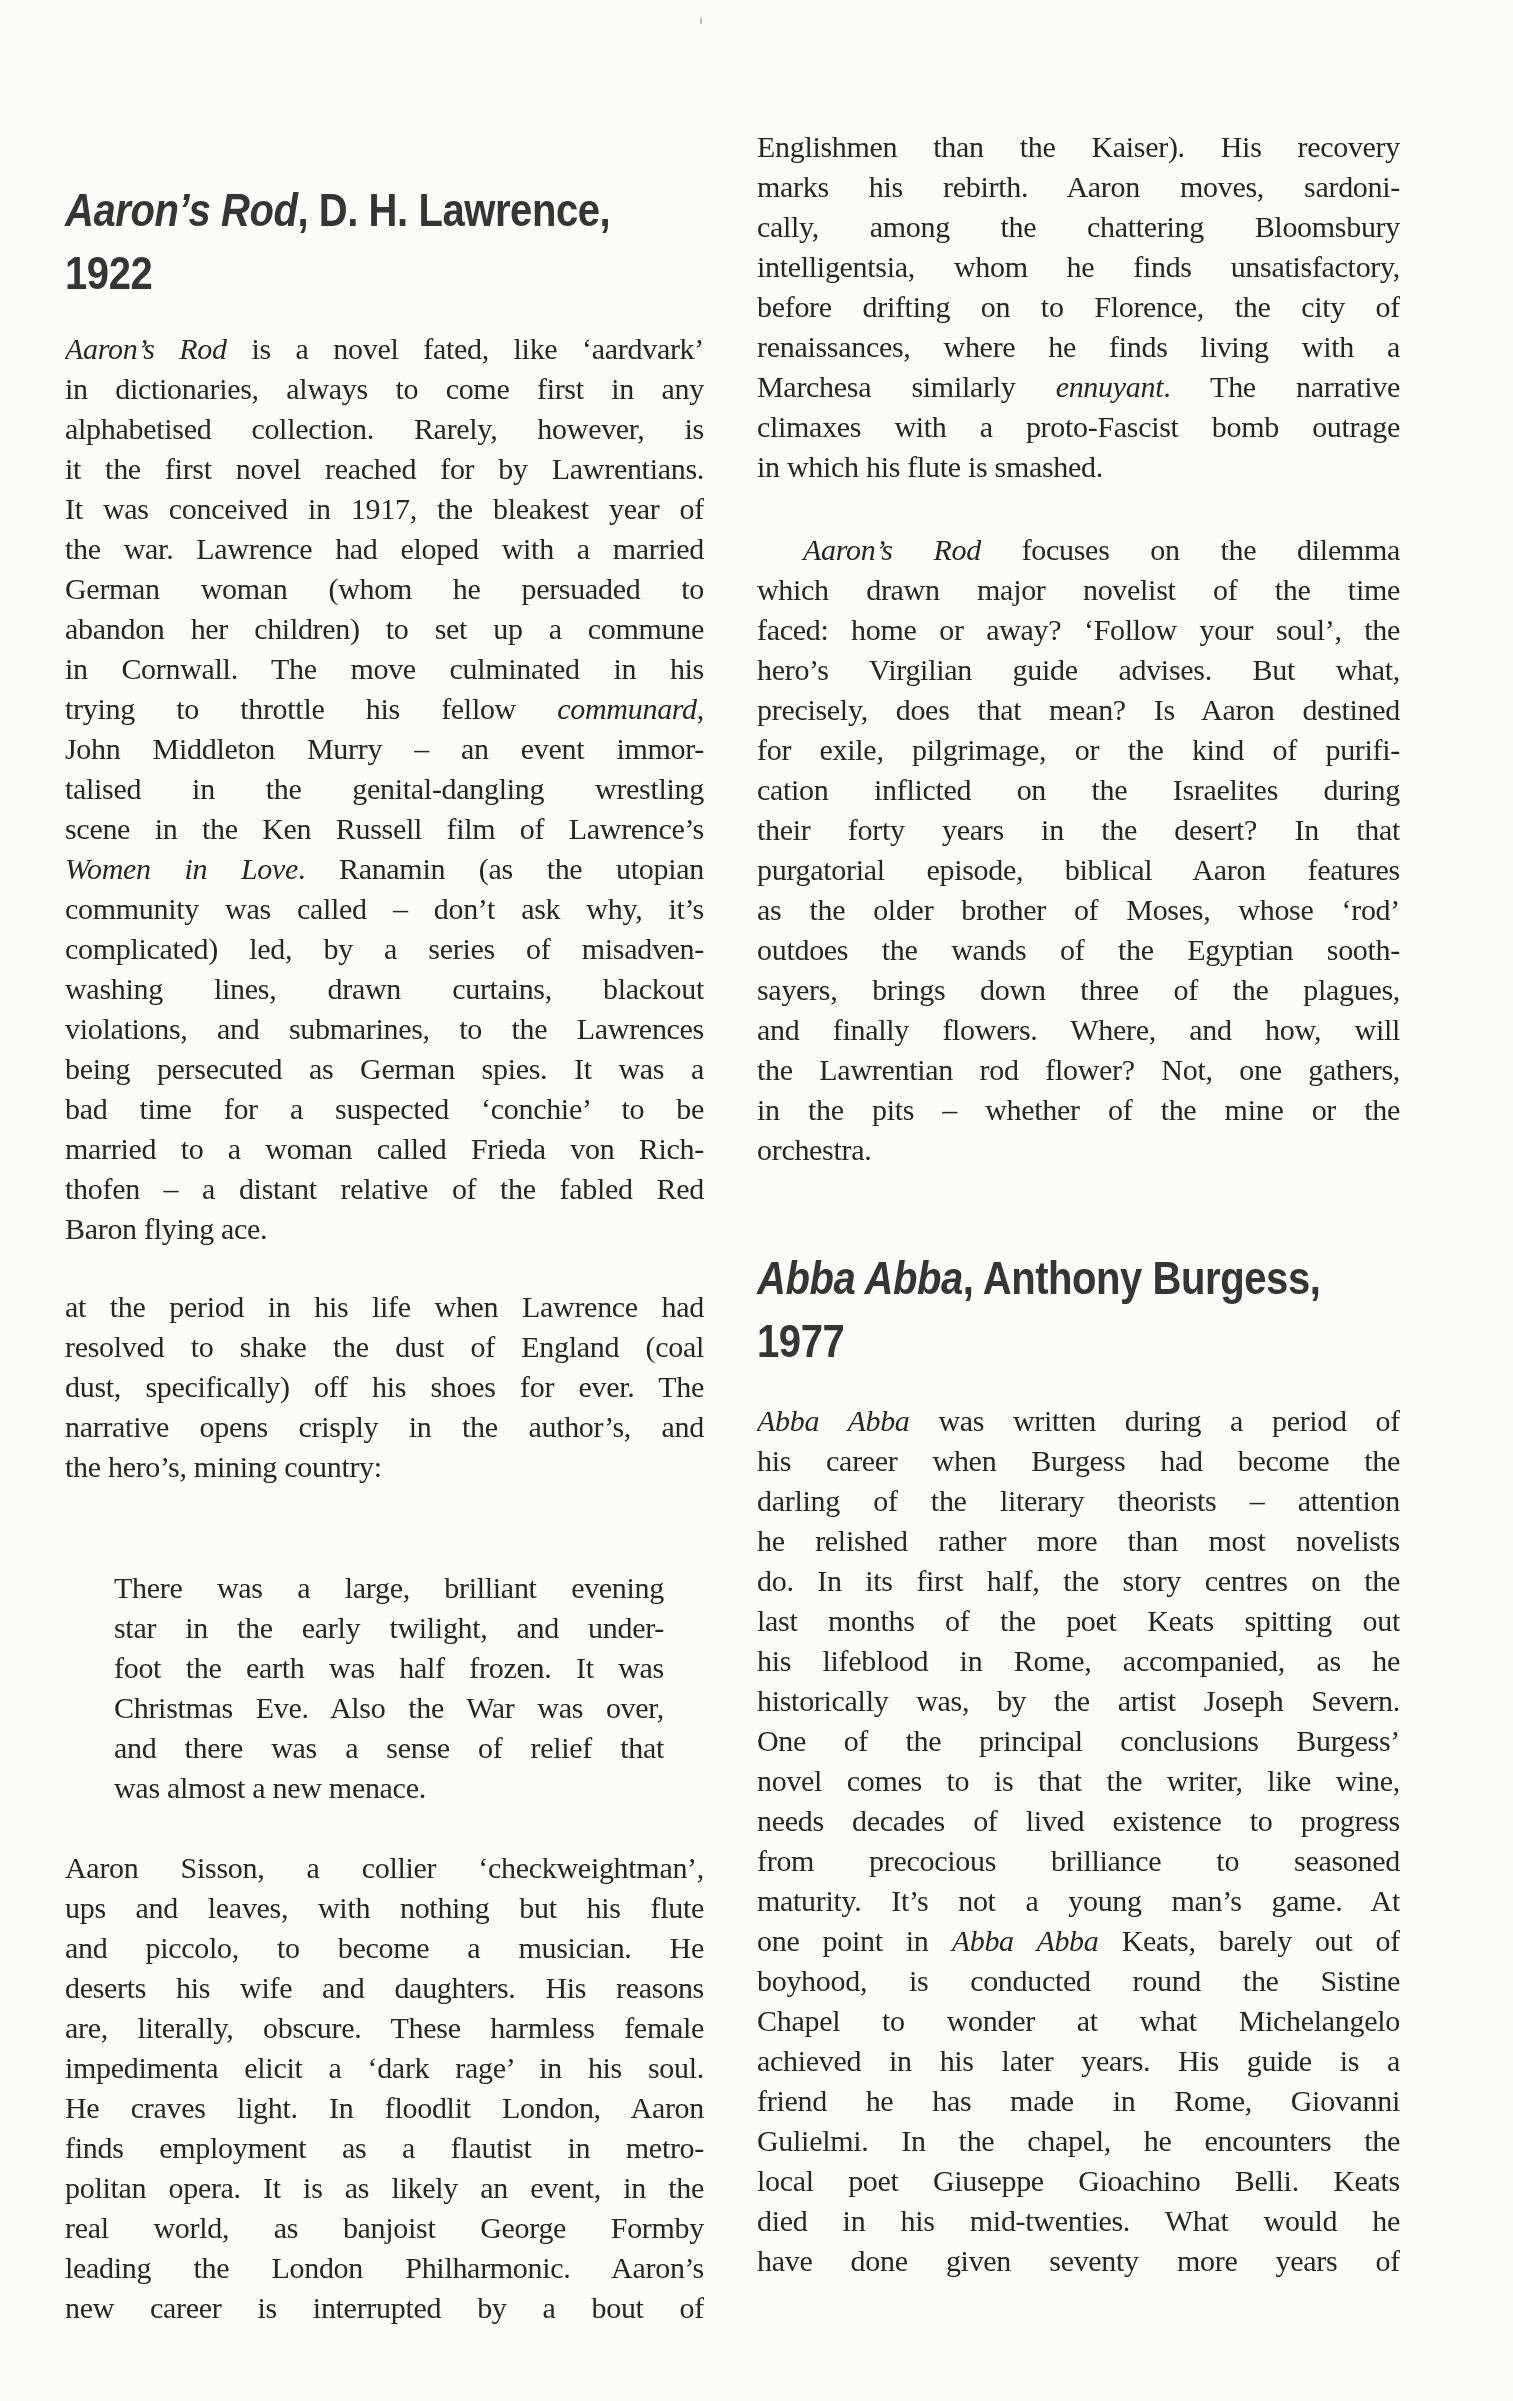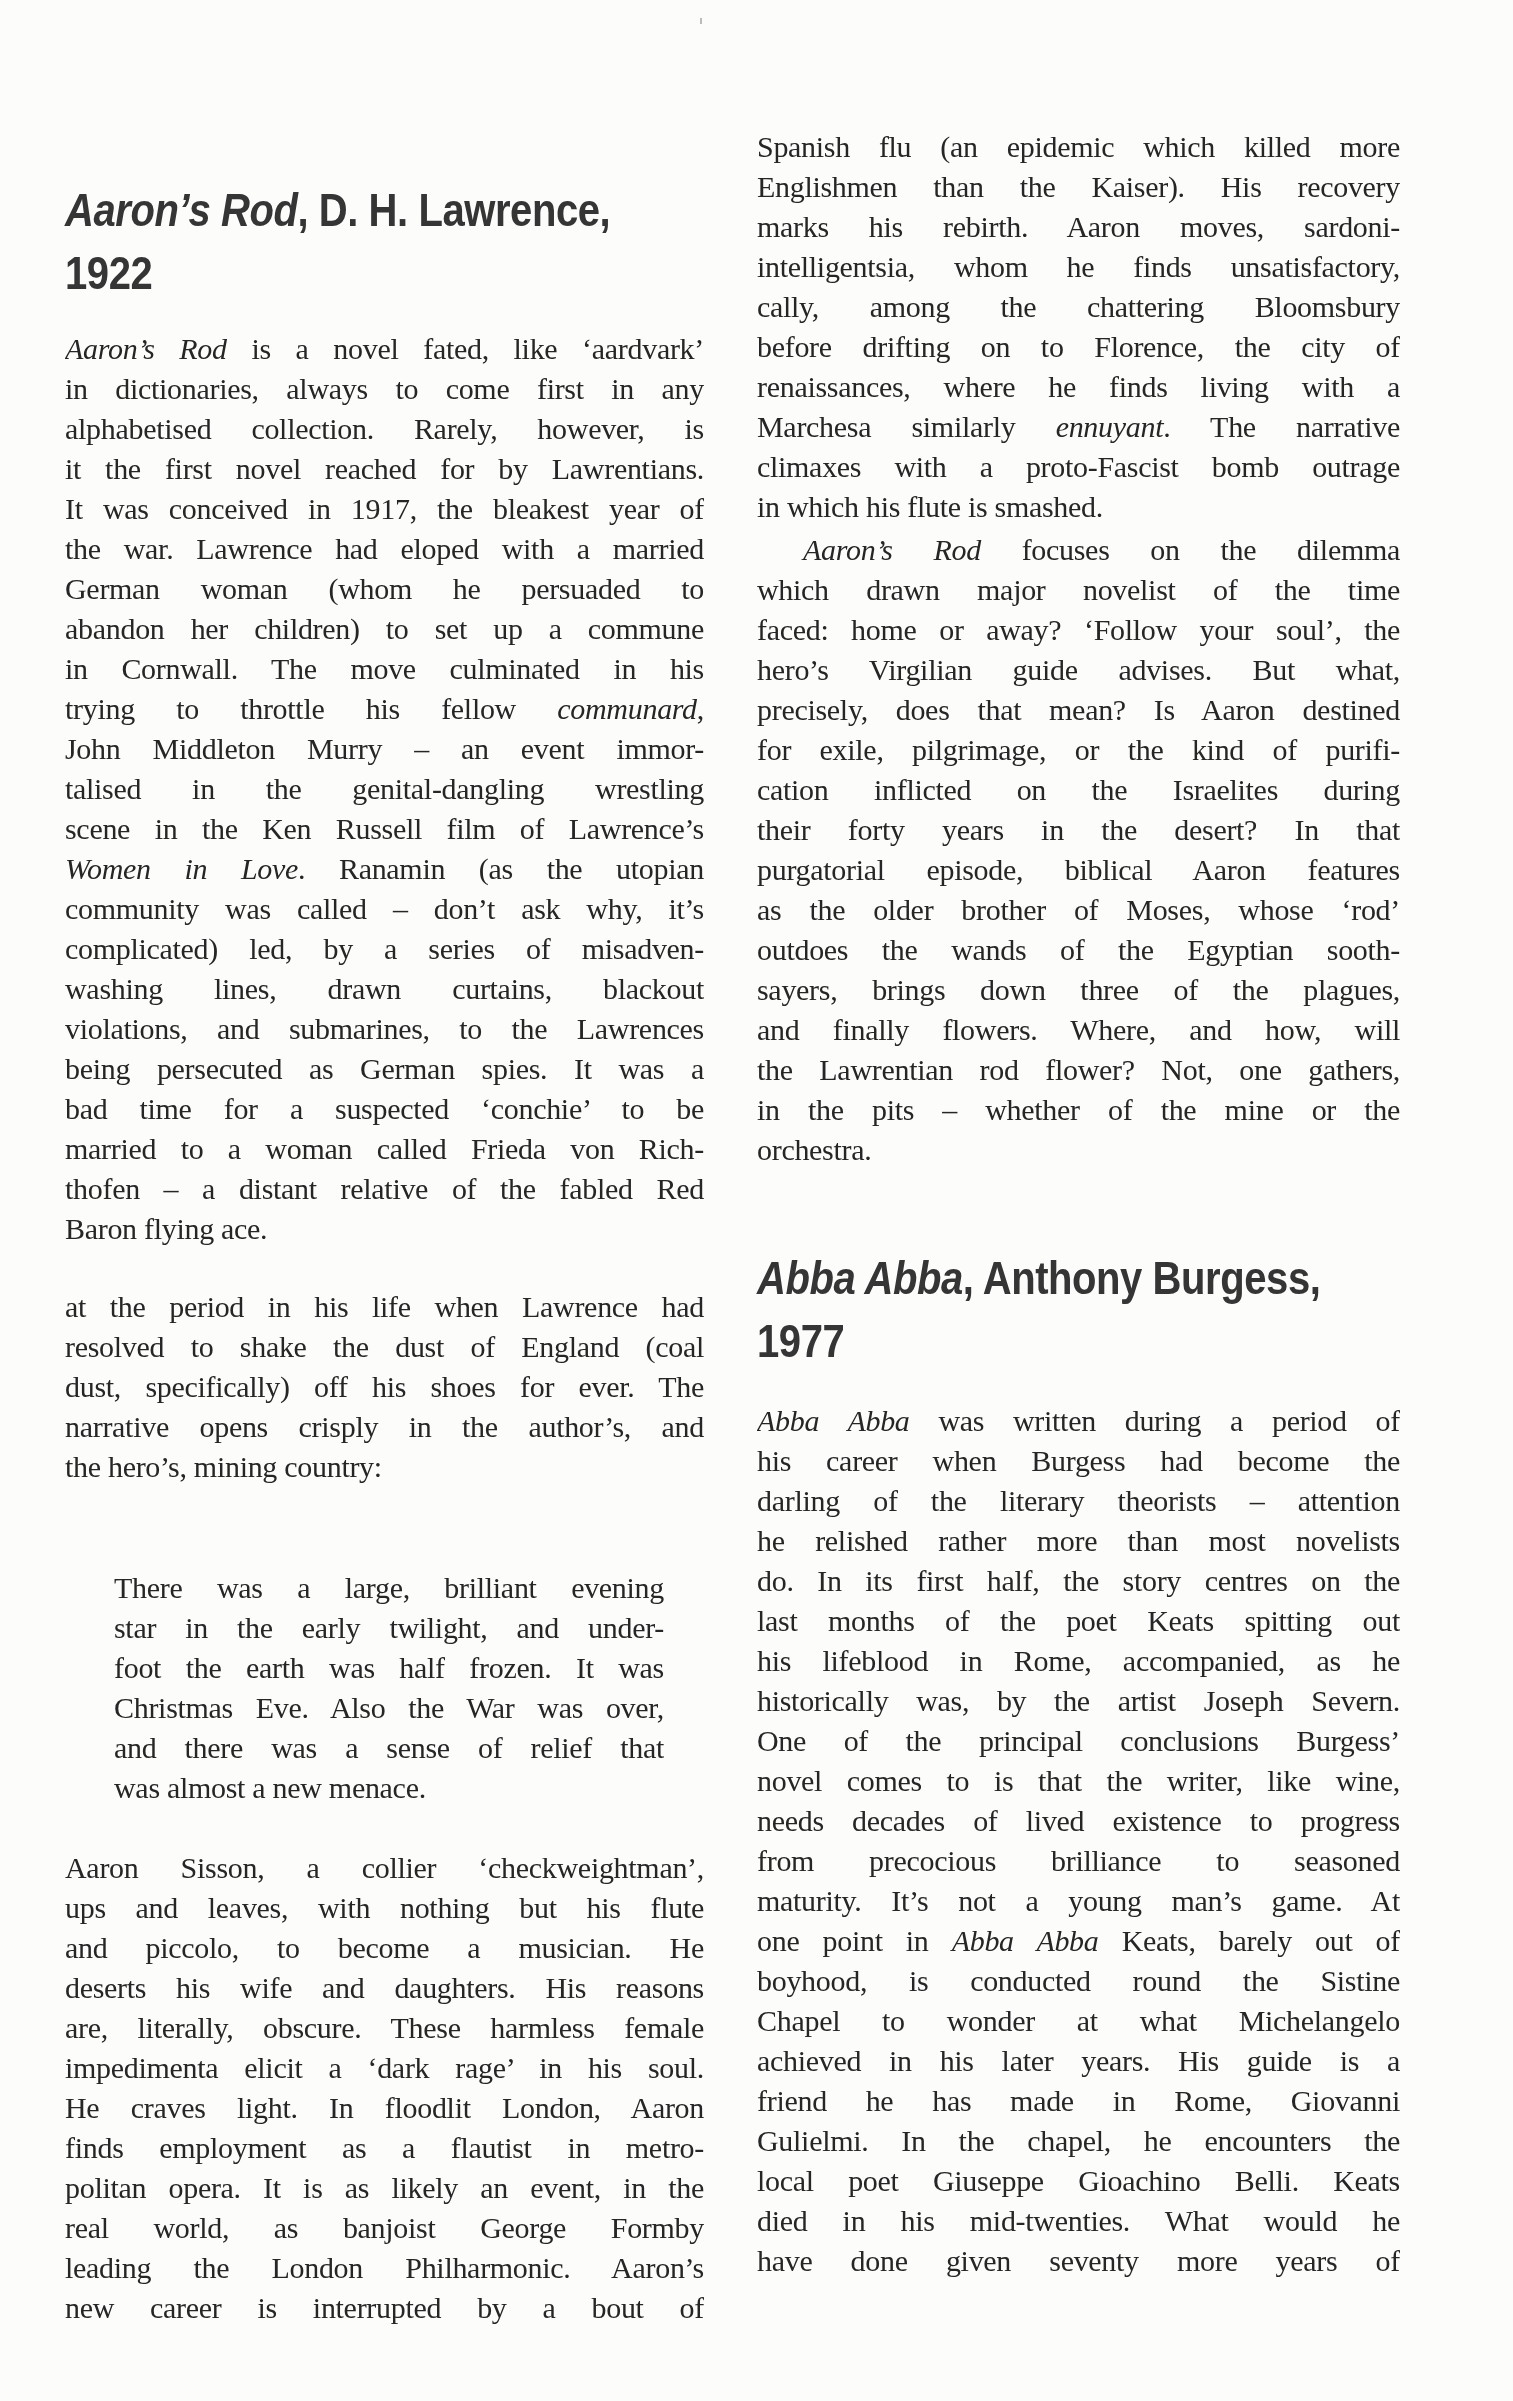--- a/index.html
+++ b/index.html
@@ -108,25 +108,24 @@
         <span class="line"><span>finds employment as a flautist in metro-</span></span>
         <span class="line"><span>politan opera. It is as likely an event, in the</span></span>
         <span class="line"><span>real world, as banjoist George Formby</span></span>
         <span class="line"><span>leading the London Philharmonic. Aaron’s</span></span>
         <span class="line"><span>new career is interrupted by a bout of</span></span>
       </div>
   </div>
 
   <div class="col" id="col-right">
     <div class="block para" style="top:127px; --lh:40px">
-        <span class="line"><span>Spanish flu (an epidemic which killed more</span></span>
         <span class="line"><span>Englishmen than the Kaiser). His recovery</span></span>
         <span class="line"><span>marks his rebirth. Aaron moves, sardoni-</span></span>
+        <span class="line"><span>cally, among the chattering Bloomsbury</span></span>
         <span class="line"><span>intelligentsia, whom he finds unsatisfactory,</span></span>
-        <span class="line"><span>cally, among the chattering Bloomsbury</span></span>
         <span class="line"><span>before drifting on to Florence, the city of</span></span>
         <span class="line"><span>renaissances, where he finds living with a</span></span>
         <span class="line"><span>Marchesa similarly </span><span class="it">ennuyant</span><span>. The narrative</span></span>
         <span class="line"><span>climaxes with a proto-Fascist bomb outrage</span></span>
         <span class="line last"><span>in which his flute is smashed.</span></span>
       </div>
     <div class="block para" style="top:530px; --lh:40px">
         <span class="line indent"><span class="it">Aaron’s Rod</span><span> focuses on the dilemma</span></span>
         <span class="line"><span>which drawn major novelist of the time</span></span>
         <span class="line"><span>faced: home or away? ‘Follow your soul’, the</span></span>

